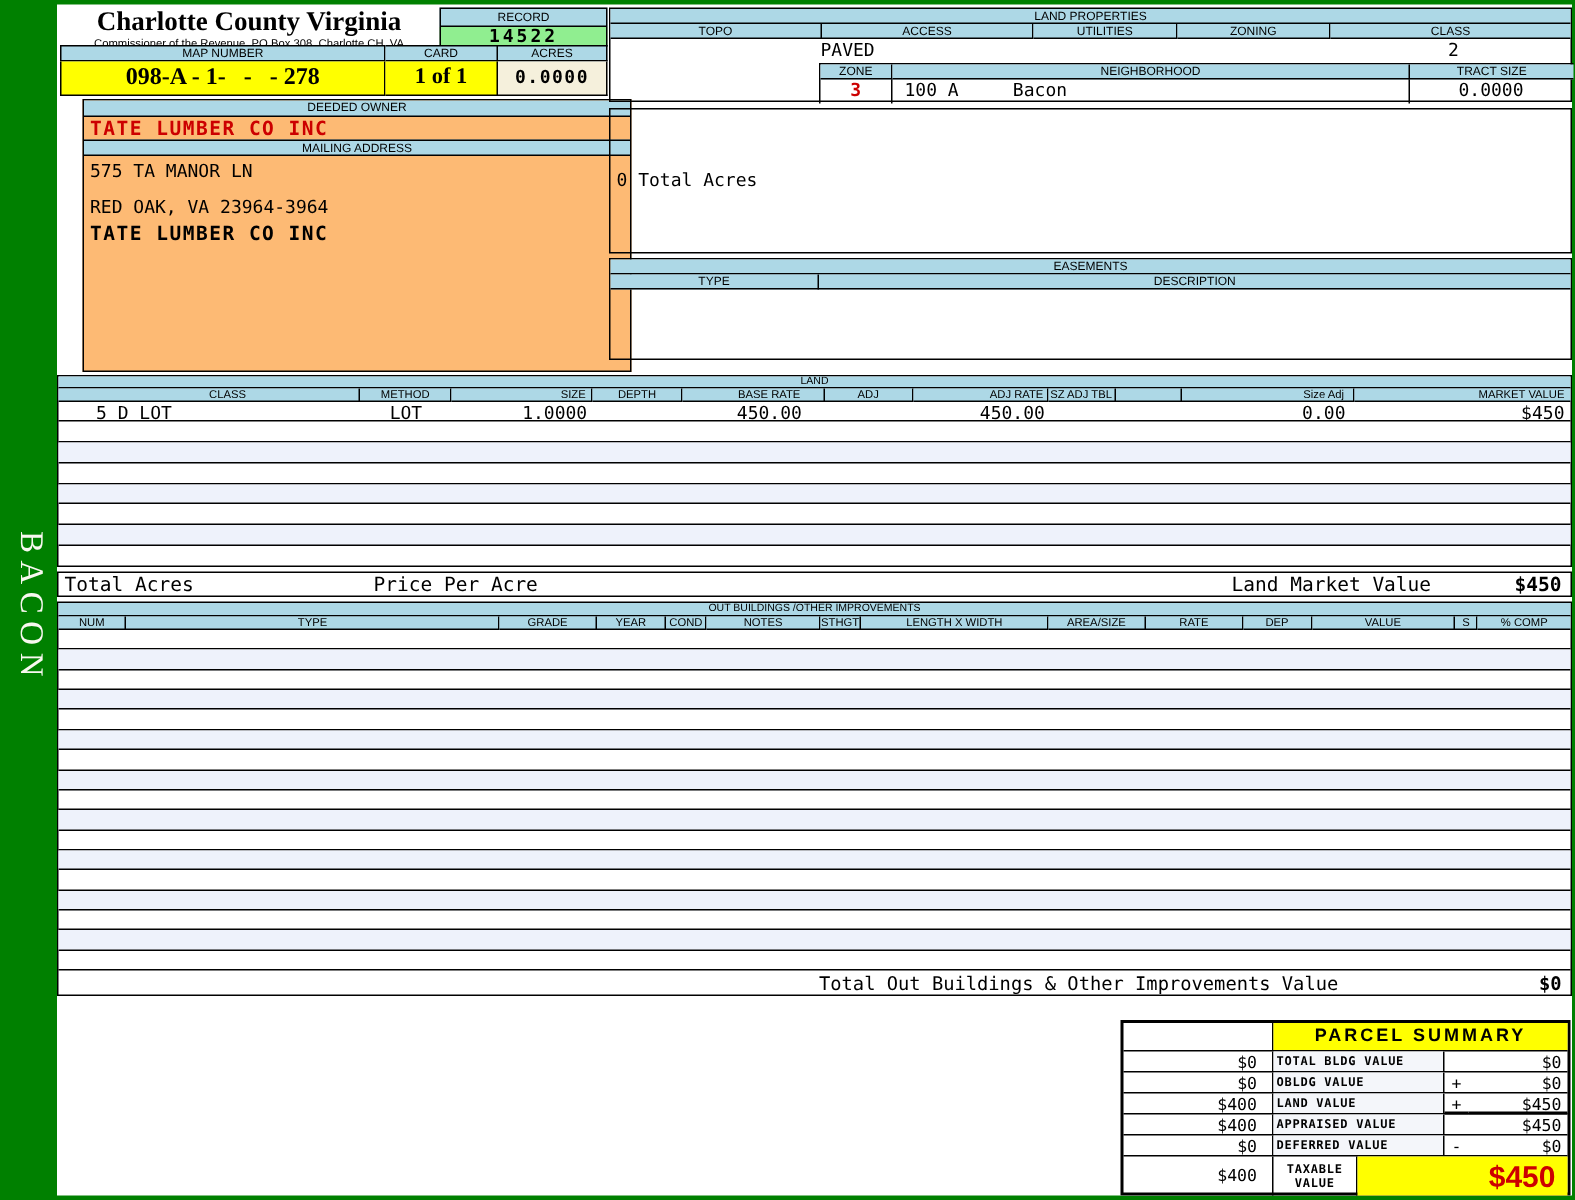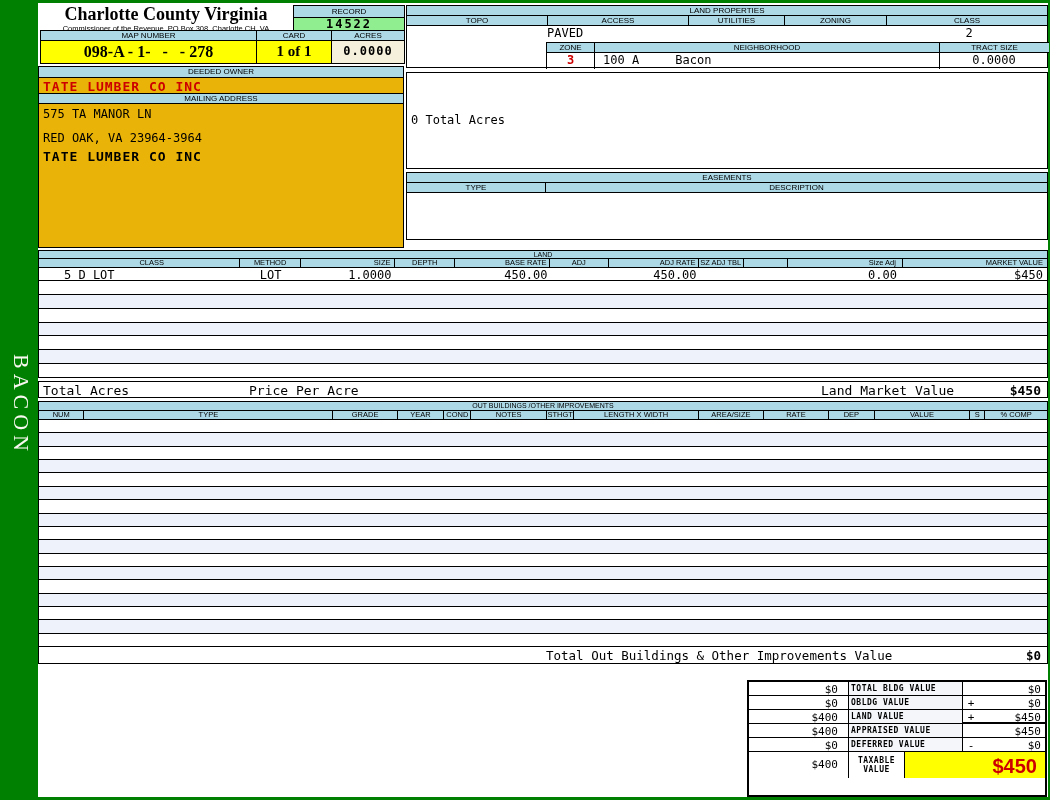--- a/index.html
+++ b/index.html
@@ -33,21 +33,21 @@
   .map-cell-h1 { width:217px; } .map-cell-h2 { width:75px; border-left:none; } .map-cell-h3 { width:73px; border-left:none; }
   .map-val { border:1px solid #000; border-top:none; text-align:center; }
   .map-number { width:217px; background:var(--highlight_yellow,#FFFF00); font-family:"Liberation Serif",serif;
     font-weight:bold; font-size:16px; line-height:21px; white-space:pre; }
   .card-val { width:75px; border-left:none; background:var(--highlight_yellow,#FFFF00);
     font-family:"Liberation Serif",serif; font-weight:bold; font-size:15px; line-height:21px; }
   .acres-val { width:73px; border-left:none; background:var(--cream,#F5F0DC); font-weight:bold;
     font-size:12px; line-height:21px; letter-spacing:1px; }
 
   
-  .owner-panel { position:absolute; left:0; top:63px; width:366px; height:182px; border:1px solid #000; background:#eab308; }
+  .owner-panel { position:absolute; left:17px; top:63px; width:366px; height:182px; border:1px solid #000; background:#fdba74; }
   .owner-panel .bar { border-left:none; border-right:none; }
   .owner-panel .bar:first-child { border-top:none; }
   .owner-val { height:15px; font-size:13px; font-weight:bold; padding:1px 0 0 4px; }
   .deeded-owner { color:var(--red,#CC0000); letter-spacing:1px; }
   .addr-block { height:44px; position:relative; }
   .addr-line1 { position:absolute; left:4px; top:3px; font-size:12px; }
   .addr-line2 { position:absolute; left:4px; top:27px; font-size:12px; }
   .ownerid-val { letter-spacing:1px; }
 
   
@@ -80,21 +80,21 @@
 
   
   .land-table { position:absolute; left:0; top:247px; width:1010px; height:128px; border:1px solid #000; }
   .tbl-title { border:none; border-bottom:1px solid #000; height:8px; line-height:8px; font-size:7px; }
   .cols-hdr { display:flex; }
   .cols-hdr .bar { height:9px; line-height:8px; font-size:7.5px; border:none; border-bottom:1px solid #000; border-right:1px solid #000; }
   .cols-hdr .bar:last-child { border-right:none; }
   .land-row { display:flex; height:13px; font-size:12px; border-bottom:1px solid #000; }
   .land-row > div { overflow:hidden; white-space:nowrap; }
   .lc0{width:20%; padding-left:25px;} .lc1{width:6%; text-align:center;} .lc2{width:9.4%; text-align:right; padding-right:4px;}
-  .lc3{width:5.9%;} .lc4{width:9.4%; text-align:right; padding-right:2px;} .lc5{width:5.9%;}
+  .lc3{width:5.9%;} .lc4{width:9.4%; text-align:right; padding-right:15px;} .lc5{width:5.9%;}
   .lc6{width:8.9%; text-align:right; padding-right:2px;} .lc7{width:4.5%;} .lc8{width:4.4%;}
   .lc9{width:11.4%; text-align:right; padding-right:6px;} .lc10{width:14.3%; text-align:right; padding-right:4px;}
   .erows { display:flex; flex-direction:column; }
   .land-table .erows { height:96px; }
   .erow { flex:1; border-bottom:1px solid #000; }
   .erow:last-child { border-bottom:none; }
   .erow:nth-child(even) { background:var(--alt_row,#EEF2FB); }
 
   .totals-row { position:absolute; left:0; top:378px; width:1010px; height:17px; border:1px solid #000; font-size:13px;text-decoration:underline; }
   .totals-row span { position:absolute; top:1px; }
@@ -296,20 +296,24 @@
           <div class="erow"></div>
           <div class="erow"></div>
         </div>
       <div class="ob-total mono">
         <span class="ob-total-label">Total Out Buildings &amp; Other Improvements Value</span>
         <span class="ob-total-val">$0</span>
       </div>
     </div>
 
     <div class="summary">
+      <div class="sum-hdr-row">
+        <div class="sum-corner"></div>
+        <div class="sum-title">PARCEL SUMMARY</div>
+      </div>
       <div class="sum-row">
         <div class="sum-prior mono">$0</div>
         <div class="sum-label mono">TOTAL BLDG VALUE</div>
         <div class="sum-op mono"></div>
         <div class="sum-value mono">$0</div>
       </div>
       <div class="sum-row">
         <div class="sum-prior mono">$0</div>
         <div class="sum-label mono">OBLDG VALUE</div>
         <div class="sum-op mono">+</div>

